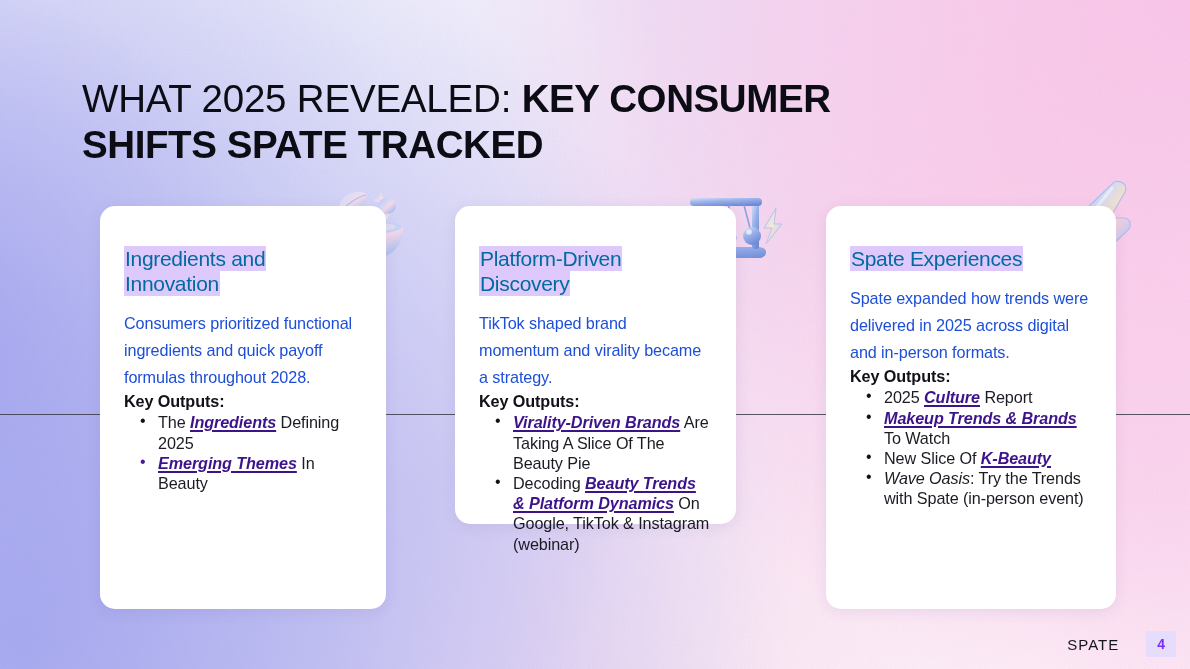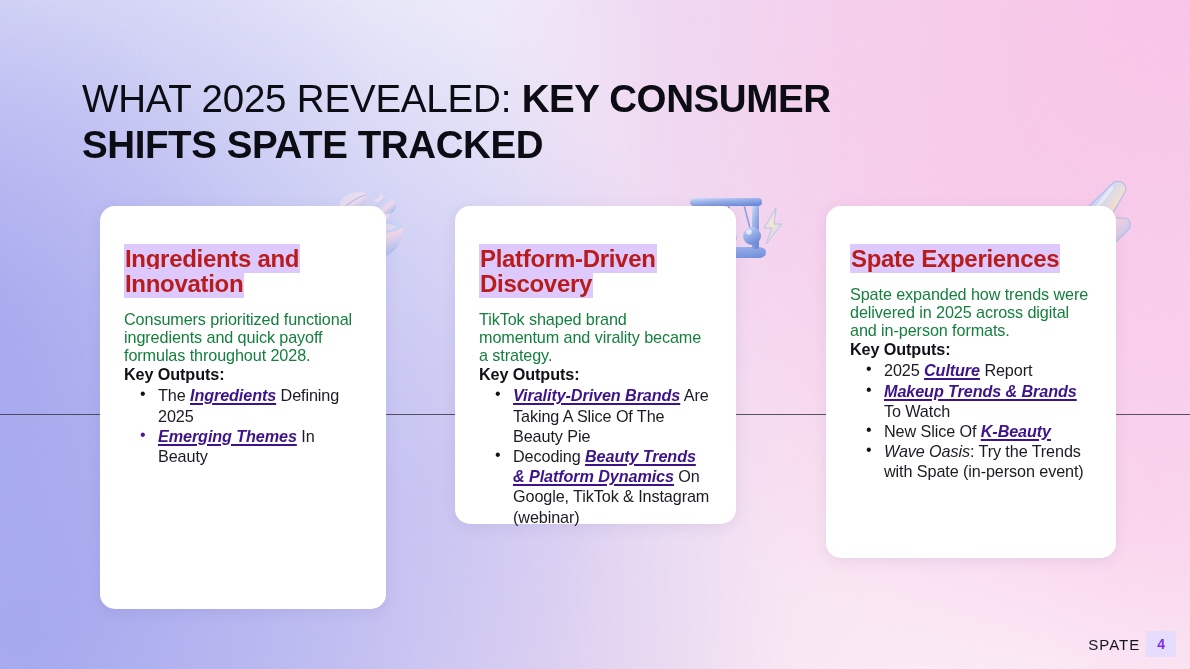--- a/index.html
+++ b/index.html
@@ -45,35 +45,35 @@
 
   
   .card {
     position:absolute; top:206px;
     background:#ffffff; border-radius:15px;
     box-shadow:0 3px 14px rgba(90,70,150,.10);
     padding:40px 26px 18px 24px;
   }
   #card-1 { left:100px;  width:286px; height:403px; }
   #card-2 { left:455px;  width:281px; height:318px; }
-  #card-3 { left:826px;  width:290px; height:352px; }
+  #card-3 { left:826px;  width:290px; height:403px; }
 
   .card-heading {
-    font-size:24px; line-height:25px; font-weight:700;
-    color:#b91c1c; letter-spacing:-0.3px;
+    font-size:21px; line-height:25px; font-weight:400;
+    color:#0369a1; letter-spacing:-0.3px;
     display:inline; 
   }
   .heading-wrap { margin-bottom:12px; }
   .heading-wrap span.hl {
     background:#ddc9fb; box-decoration-break:clone;
     -webkit-box-decoration-break:clone; padding:1px 1px;
   }
 
   .card-body {
-    font-size:16.2px; line-height:18px; color:#15803d;
+    font-size:16.2px; line-height:27px; color:#1d4ed8;
     margin-top:14px; letter-spacing:-0.1px;
   }
 
   .ko-label {
     font-size:16.2px; line-height:20.4px; font-weight:700;
     color:#111118; letter-spacing:-0.1px;
   }
 
   ul.ko-list {
     list-style:none; margin:1px 0 0 0; padding:0;
@@ -96,21 +96,21 @@
   }
   i.em { font-style:italic; }
 
   
   .footer {
     position:absolute; right:14px; bottom:12px;
     display:flex; align-items:center; gap:0px;
   }
   .footer .brand {
     font-size:15px; letter-spacing:1.0px; color:#16161e; font-weight:400;
-    padding-right:6px;
+    padding-right:27px;
   }
   .footer .pagenum {
     background:#e6dcfb; color:#7b2ff2; font-weight:700;
     font-size:14px; padding:6px 11px 6px 11px; line-height:14px;
   }
 
   
   .icon3d { position:absolute; }
   #icon-mortar  { left:310px; top:186px; width:110px; height:84px; }
   #icon-cradle  { left:680px; top:186px; width:108px; height:84px; }

